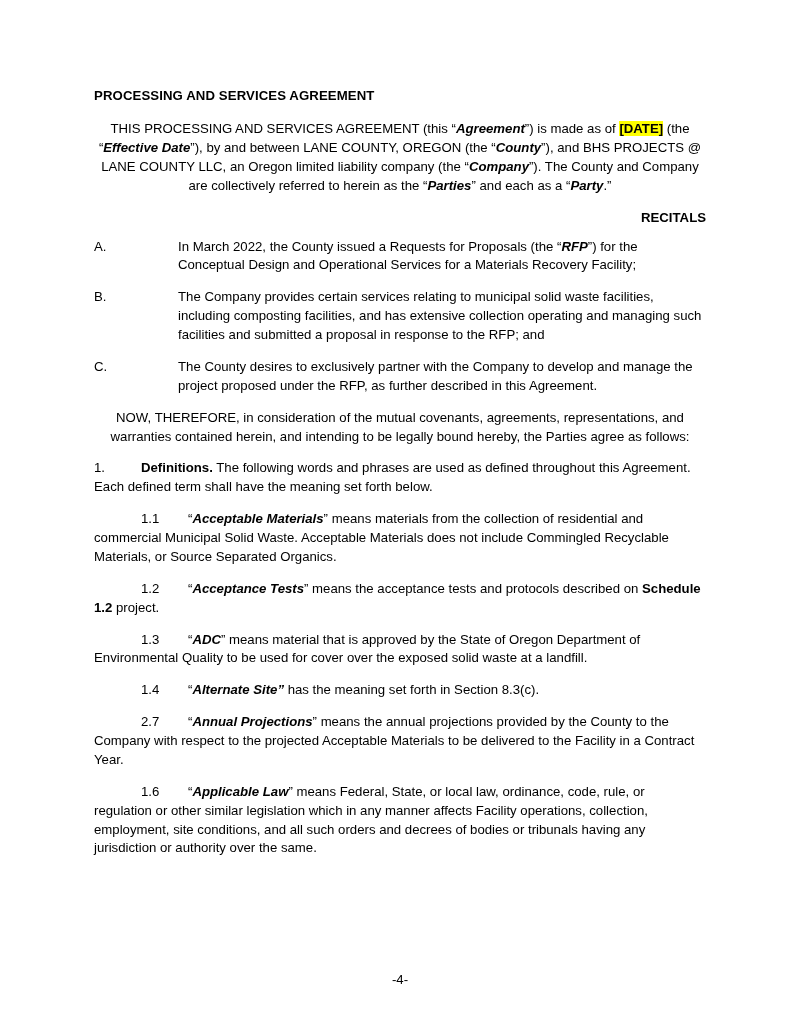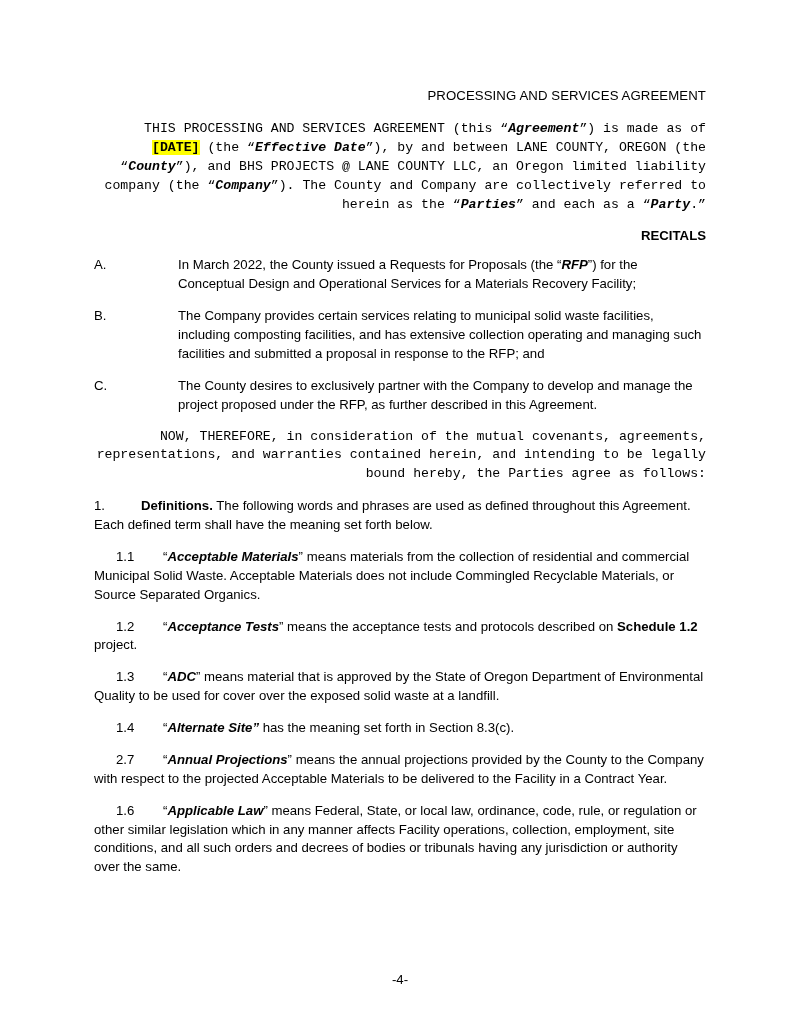--- a/index.html
+++ b/index.html
@@ -15,38 +15,37 @@
   }
   .page {
     position: relative;
     width: 800px;
     height: 1035px;
     background: #ffffff;
     box-sizing: border-box;
     padding: 88px 94px 0 94px;
   }
   .doc-title {
-    text-align: right;
-    font-weight: normal;
+    text-align: left;
+    font-weight: bold;
     font-size: 13.2px;
     letter-spacing: 0.1px;
     margin: 0 0 17px 0;
   }
   .section-heading {
     text-align: right;
     font-weight: bold;
     font-size: 13.2px;
     margin: 14px 0 13px 0;
   }
   p.body {
     font-size: 13.2px;
     line-height: 1.43;
     margin: 0 0 13px 0;
-    text-align: right;
-    font-family: Liberation Mono, monospace;
+    text-align: center;
   }
   b, .b { font-weight: bold; }
   .bi { font-weight: bold; font-style: italic; }
   .hl {
     background: #ffff00;
     font-weight: bold;
   }
   
   .recital {
     display: flex;
@@ -64,21 +63,21 @@
   }
   
   .defpara {
     font-size: 13.2px;
     line-height: 1.43;
     margin: 0 0 13px 0;
   }
   .defpara .num {
     display: inline-block;
     width: 47px;
-    margin-left: 22px;
+    margin-left: 47px;
     font-weight: normal;
   }
   .sec1 {
     font-size: 13.2px;
     line-height: 1.43;
     margin: 8px 0 13px 0;
   }
   .sec1 .num {
     display: inline-block;
     width: 47px;

